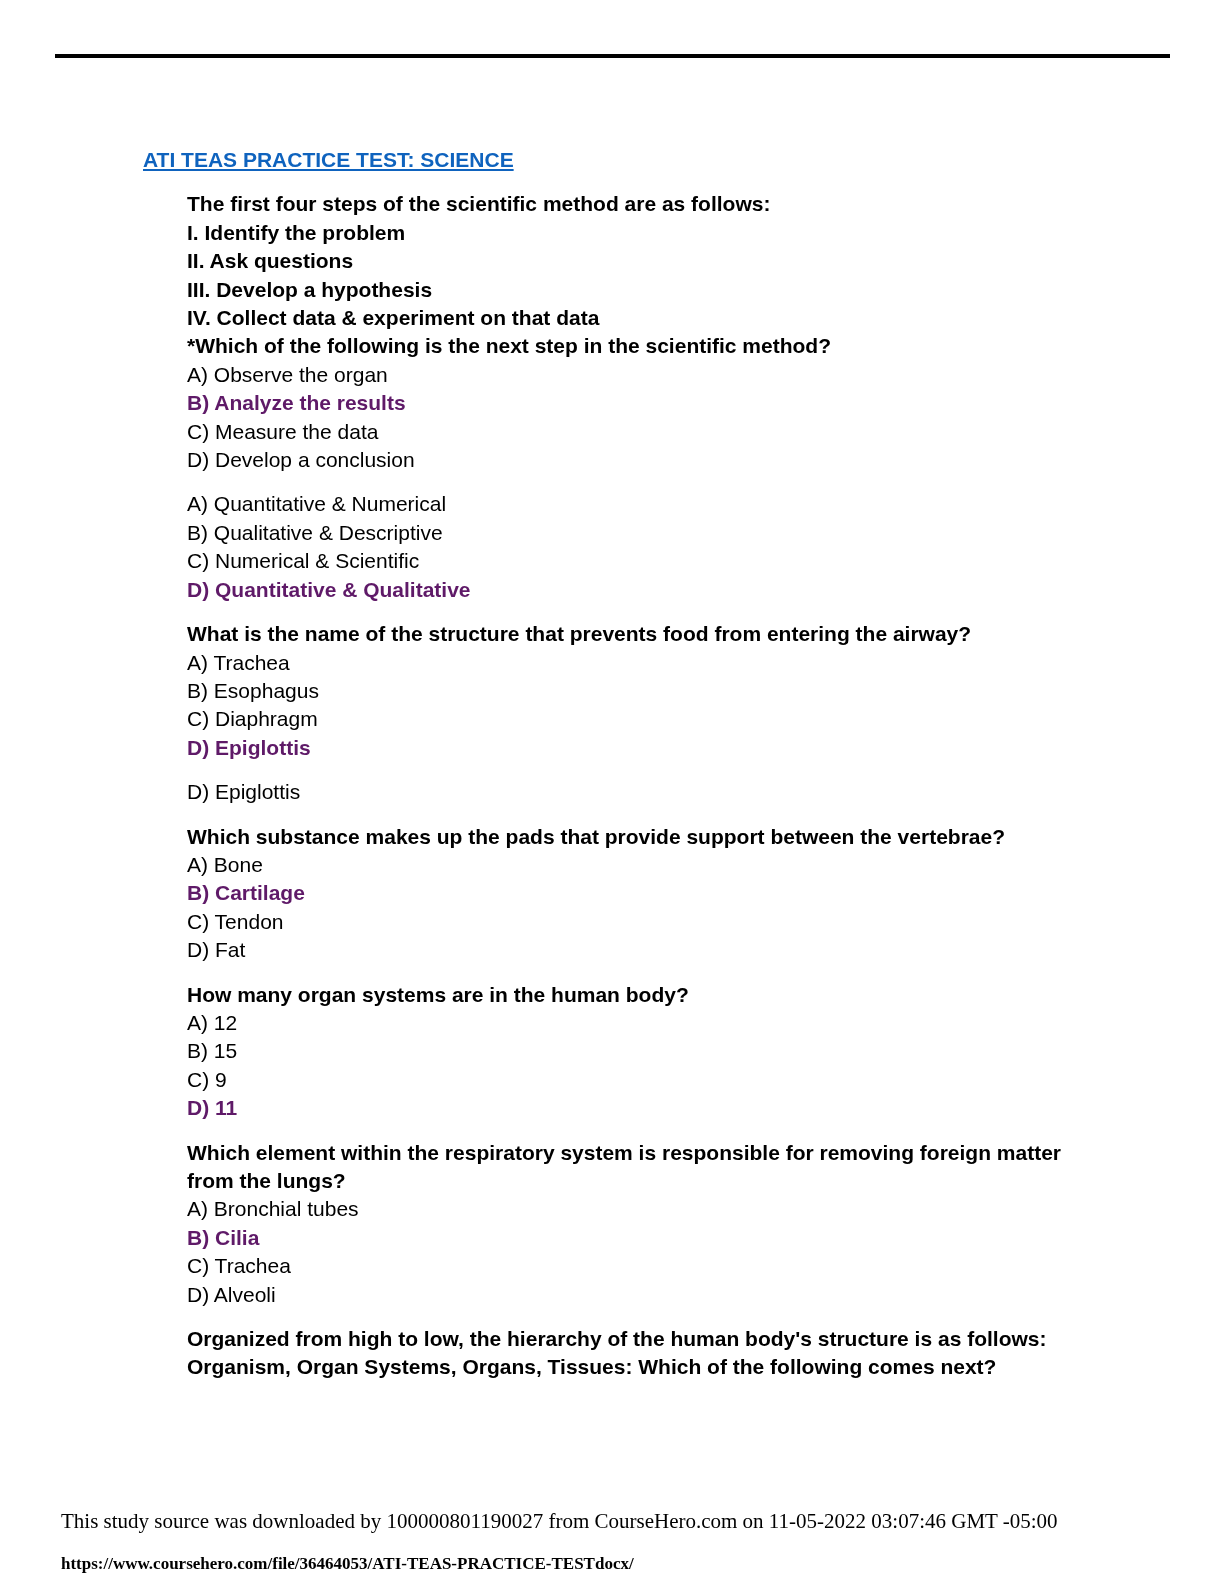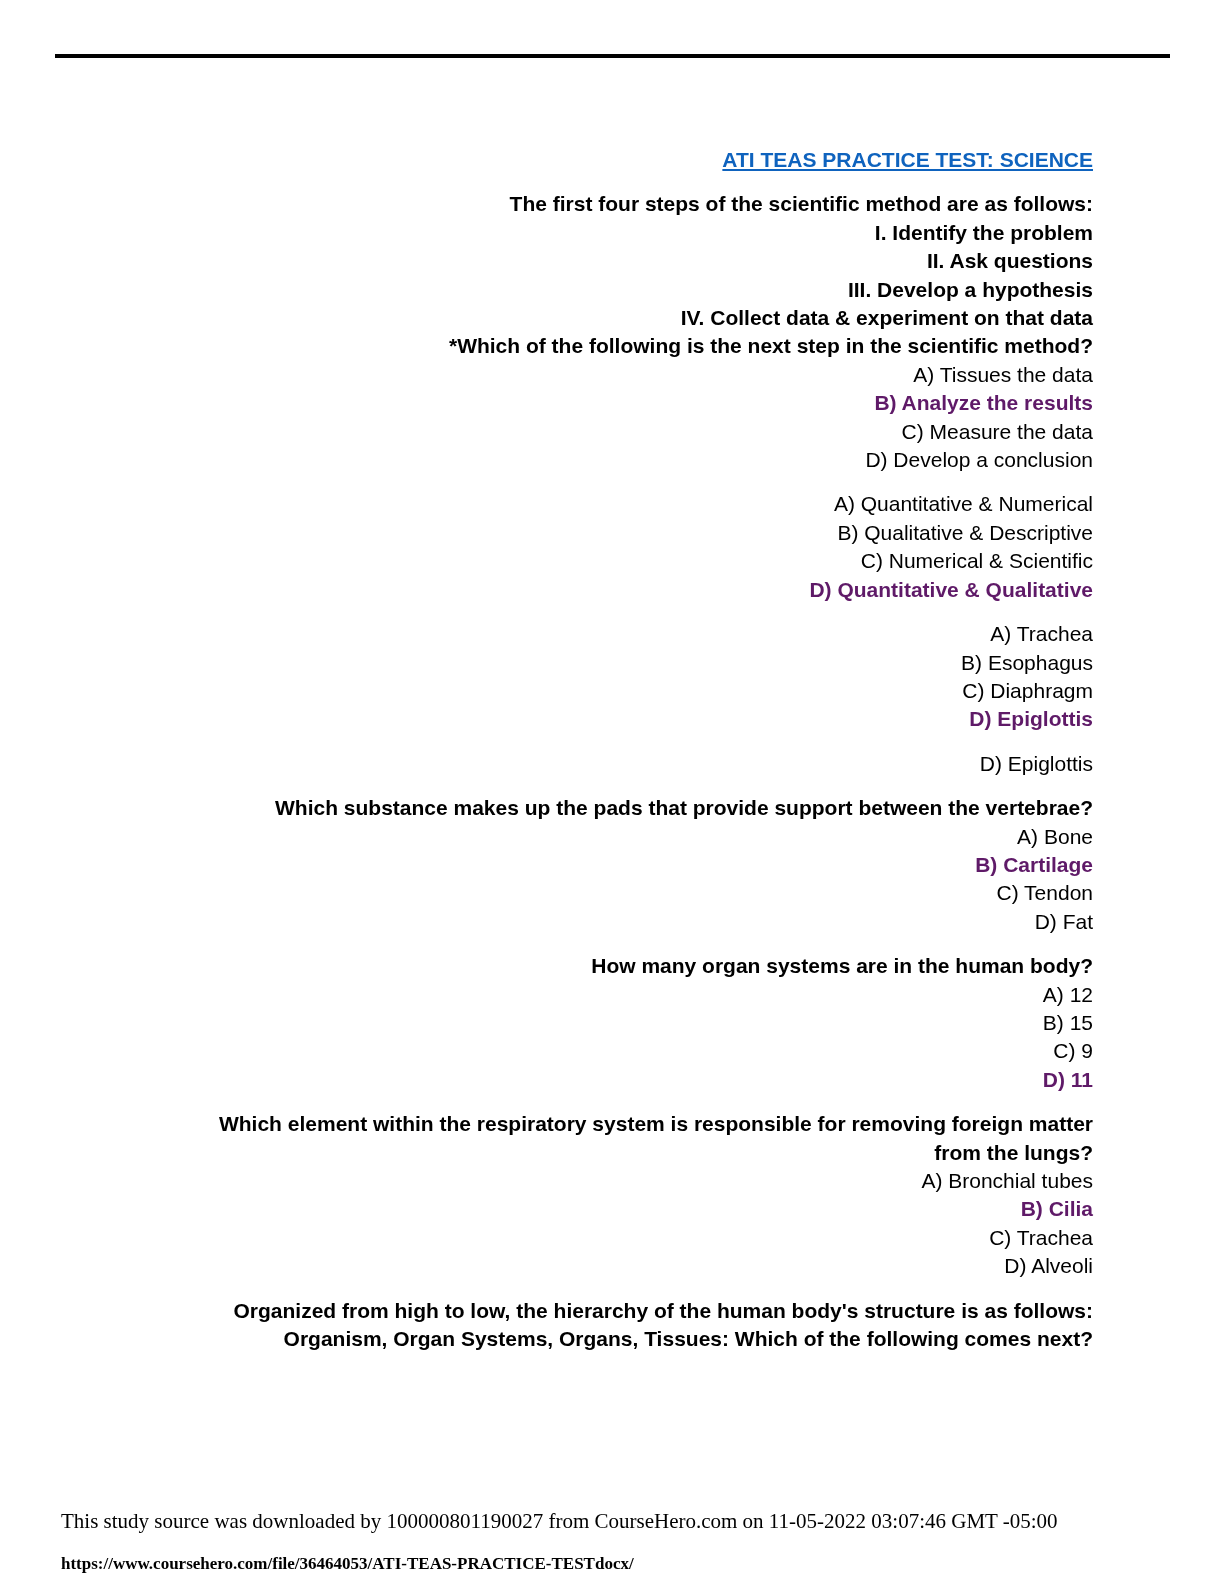--- a/index.html
+++ b/index.html
@@ -8,21 +8,20 @@
     background: #ffffff;
   }
   .page {
     position: relative;
     width: 1224px;
     height: 1584px;
     background: #ffffff;
     overflow: hidden;
     font-family: "Liberation Sans", sans-serif;
     color: #000000;
-    text-align: right;
   }
   .header-rule {
     position: absolute;
     left: 55px;
     top: 54px;
     width: 1115px;
     height: 4px;
     background: #000000;
   }
   .content {
@@ -90,32 +89,33 @@
     <div class="title-line">ATI TEAS PRACTICE TEST: SCIENCE</div>
 
     <div>
         <div class="block">
           <div class="line q">The first four steps of the scientific method are as follows:</div>
           <div class="line q">I. Identify the problem</div>
           <div class="line q">II. Ask questions</div>
           <div class="line q">III. Develop a hypothesis</div>
           <div class="line q">IV. Collect data &amp; experiment on that data</div>
           <div class="line q">*Which of the following is the next step in the scientific method?</div>
-          <div class="line opt">A) Tissues the data</div>
+          <div class="line opt">A) Observe the organ</div>
           <div class="line ans">B) Analyze the results</div>
           <div class="line opt">C) Measure the data</div>
           <div class="line opt">D) Develop a conclusion</div>
         </div>
         <div class="block">
           <div class="line opt">A) Quantitative &amp; Numerical</div>
           <div class="line opt">B) Qualitative &amp; Descriptive</div>
           <div class="line opt">C) Numerical &amp; Scientific</div>
           <div class="line ans">D) Quantitative &amp; Qualitative</div>
         </div>
         <div class="block">
+          <div class="line q">What is the name of the structure that prevents food from entering the airway?</div>
           <div class="line opt">A) Trachea</div>
           <div class="line opt">B) Esophagus</div>
           <div class="line opt">C) Diaphragm</div>
           <div class="line ans">D) Epiglottis</div>
         </div>
         <div class="block">
           <div class="line opt">D) Epiglottis</div>
         </div>
         <div class="block">
           <div class="line q">Which substance makes up the pads that provide support between the vertebrae?</div>

